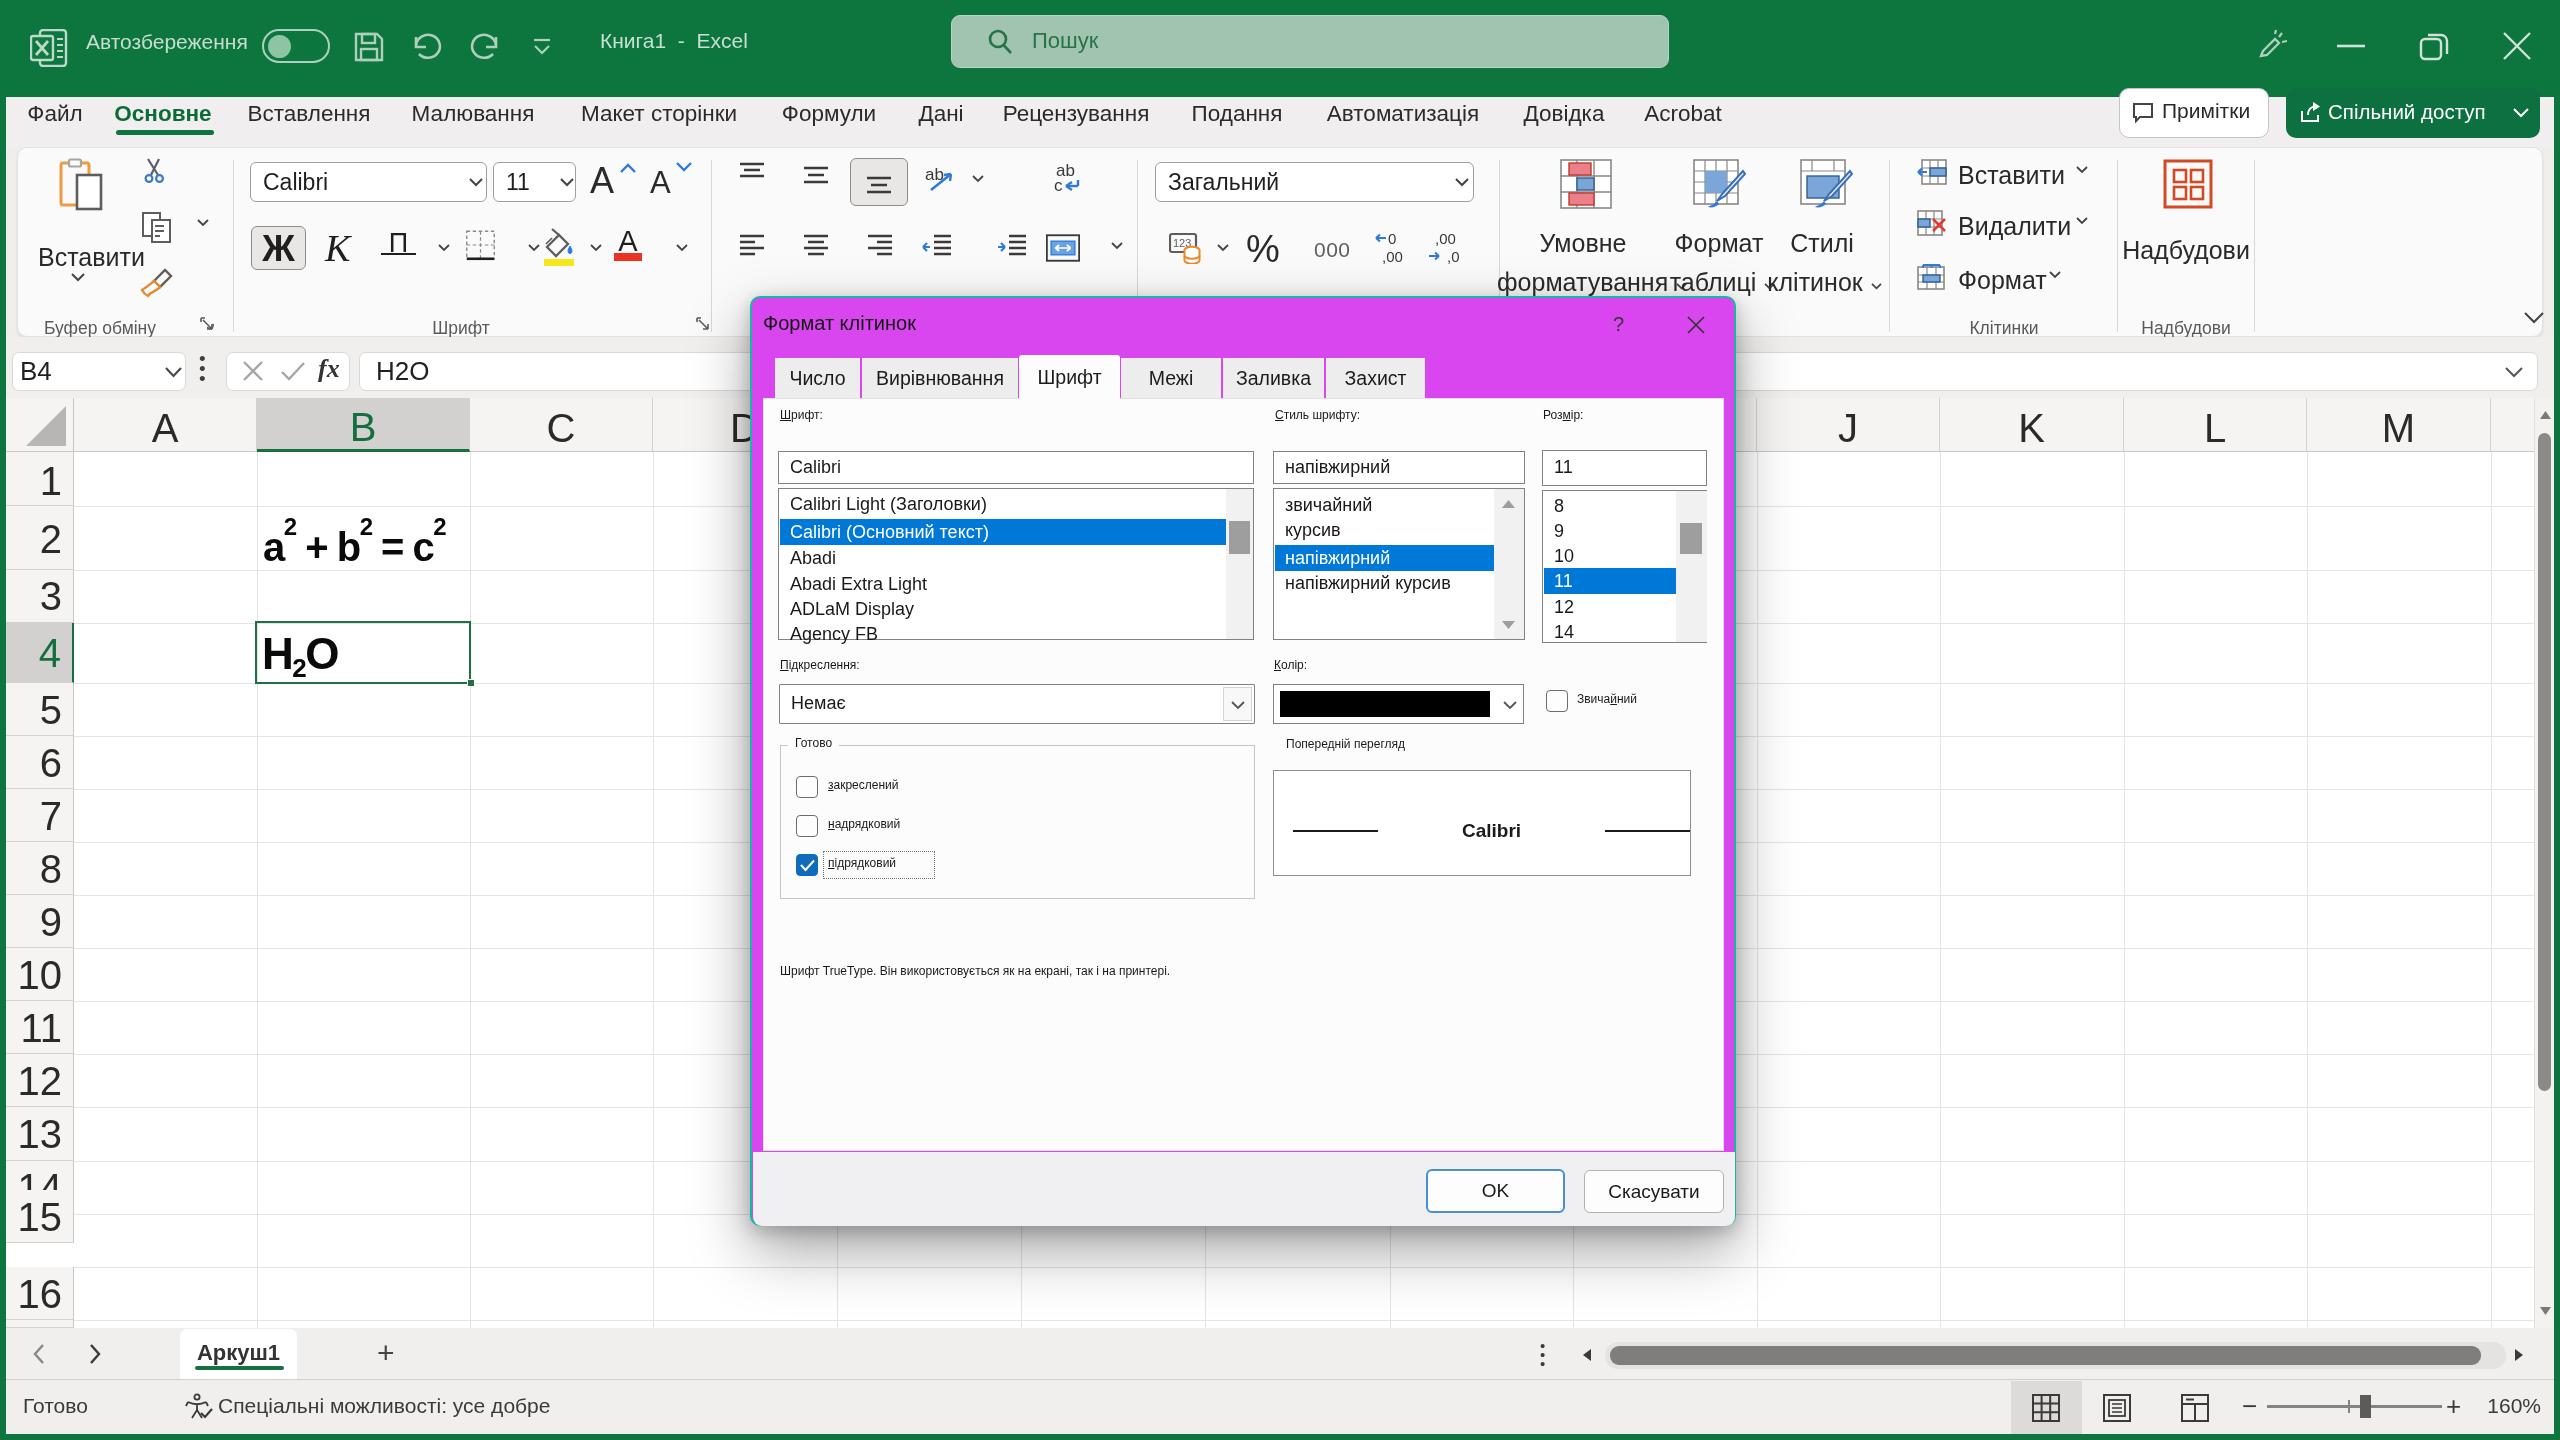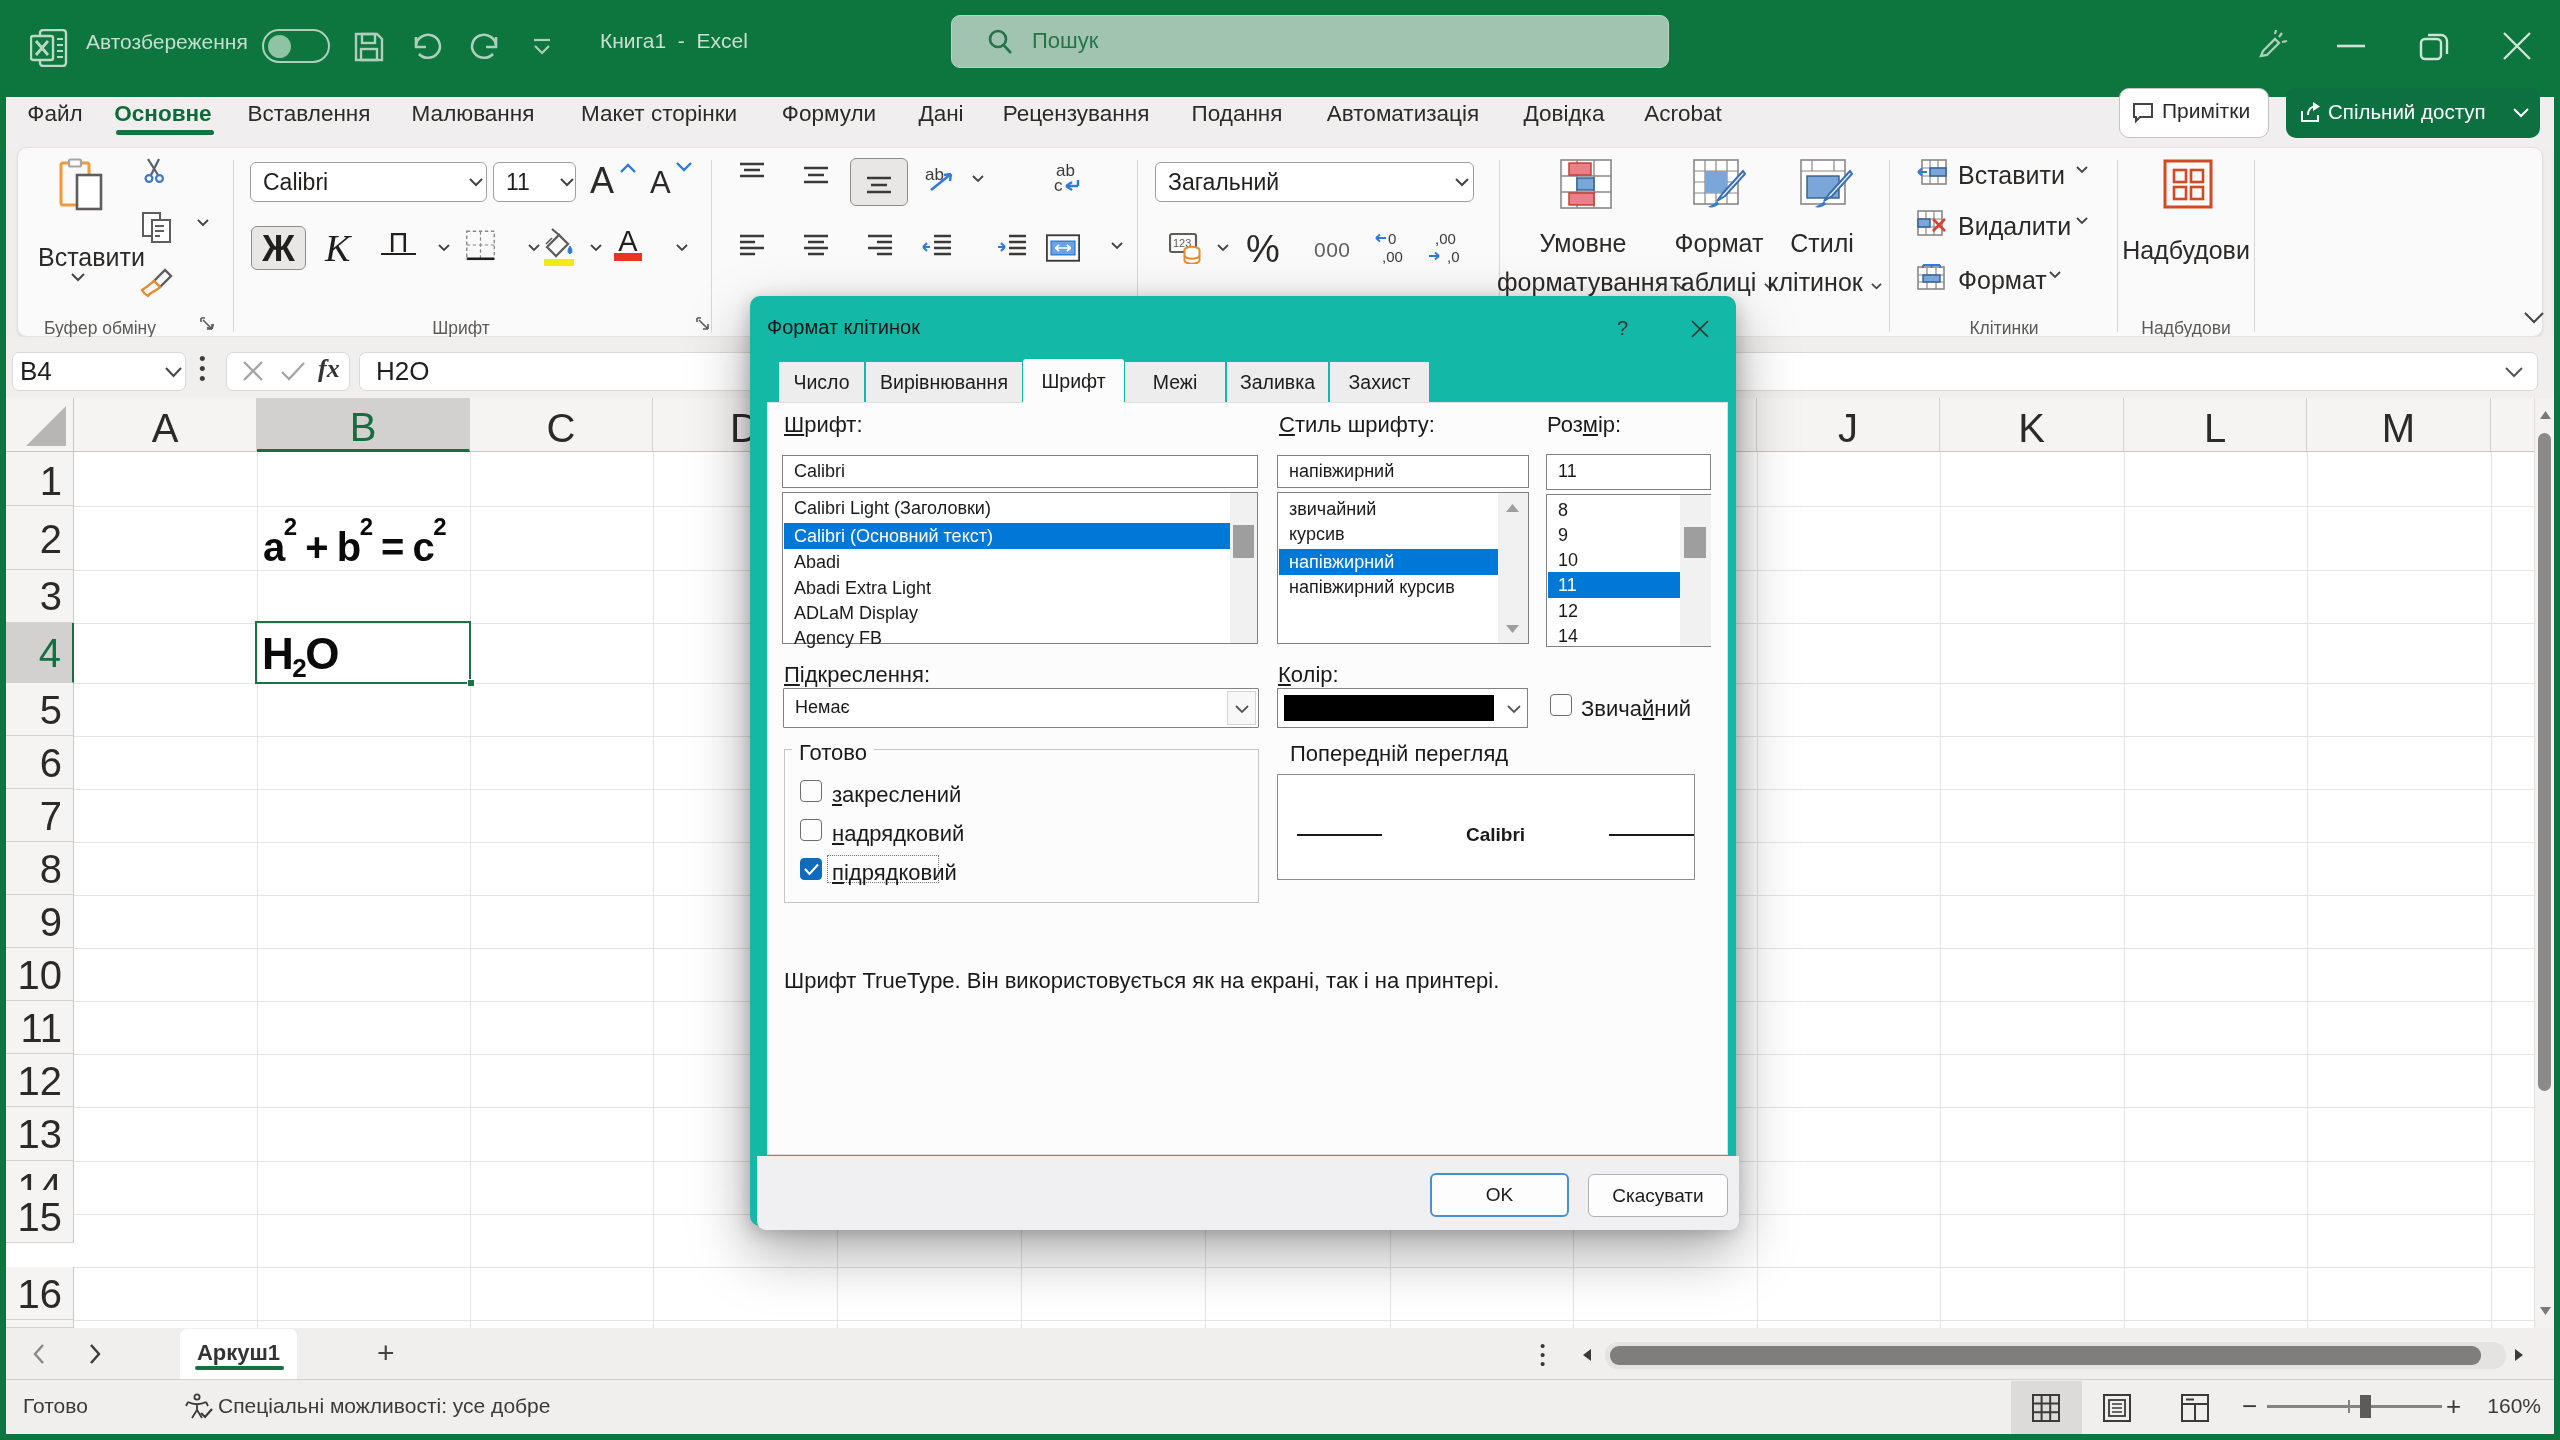--- a/index.html
+++ b/index.html
@@ -536,24 +536,24 @@
   <div class="abs" style="left:2342px;top:19px;width:2px;height:13px;background:#848382;"></div>
   <div class="abs" style="left:2354px;top:14px;width:11px;height:23px;background:#5c5b5a;"></div>
   <div class="abs" style="left:2440px;top:10px;font-size:26px;color:#3b3a39;">+</div>
   <div class="abs" style="left:2455px;top:13px;width:80px;text-align:right;font-size:21px;color:#3b3a39;">160%</div>
 </div>
 
 <div class="abs" style="left:0;top:97px;width:6px;height:1343px;background:#0d753e;"></div>
 <div class="abs" style="left:2554px;top:97px;width:6px;height:1343px;background:#0d753e;"></div>
 <div class="abs" style="left:0;top:1434px;width:2560px;height:6px;background:#0d753e;"></div>
 
-<div class="abs" id="dialog" style="left:750px;top:296px;width:986px;height:930px;background:#14b8a6;border:6px solid #14b8a6;border-radius:10px;box-shadow:0 25px 60px rgba(0,0,0,.35), 0 5px 18px rgba(0,0,0,.22);">
+<div class="abs" id="dialog" style="left:750px;top:296px;width:986px;height:930px;background:#d946ef;border:2px solid #14b8a6;border-radius:10px;box-shadow:0 25px 60px rgba(0,0,0,.35), 0 5px 18px rgba(0,0,0,.22);">
   <style>
     .dtab { position:absolute; top:60px; height:40px; background:#ededee; font-size:19.5px; color:#1d1c1b; text-align:center; line-height:40px; }
-    .dlabel { position:absolute; font-size:22px; color:#1a1a1a; }
+    .dlabel { position:absolute; font-size:12px; color:#1a1a1a; }
     .dinput { position:absolute; background:#fff; border:1px solid #818181; font-size:18px; color:#1a1a1a; }
     .ditem { position:absolute; left:0; padding-left:11px; font-size:18px; color:#1a1a1a; width:100%; }
     .cbx { position:absolute; width:22px; height:22px; border:1.5px solid #6e6d6c; border-radius:4px; background:#fdfdfd; }
   </style>
 
   <div class="abs" style="left:11px;top:14px;font-size:20px;color:#141414;">Формат клітинок</div>
   <div class="abs" style="left:861px;top:15px;font-size:20px;color:#333;">?</div>
   <svg class="abs" style="left:934px;top:17px;" width="20" height="20" viewBox="0 0 20 20">
       <path d="M2 2 L18 18 M18 2 L2 18" stroke="#333" stroke-width="1.7"></path>
     </svg>

